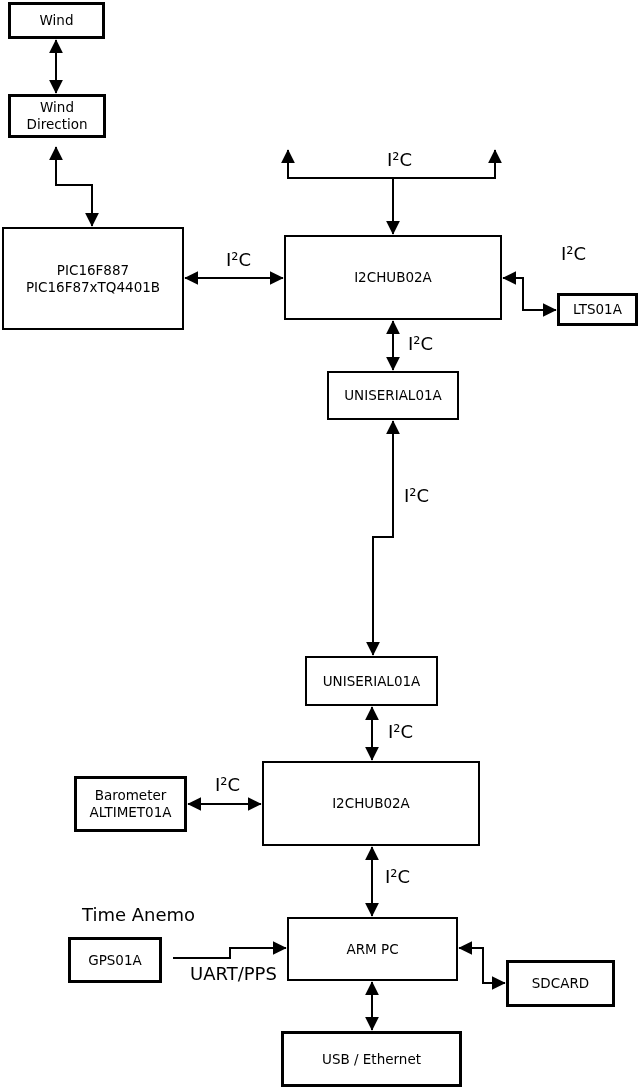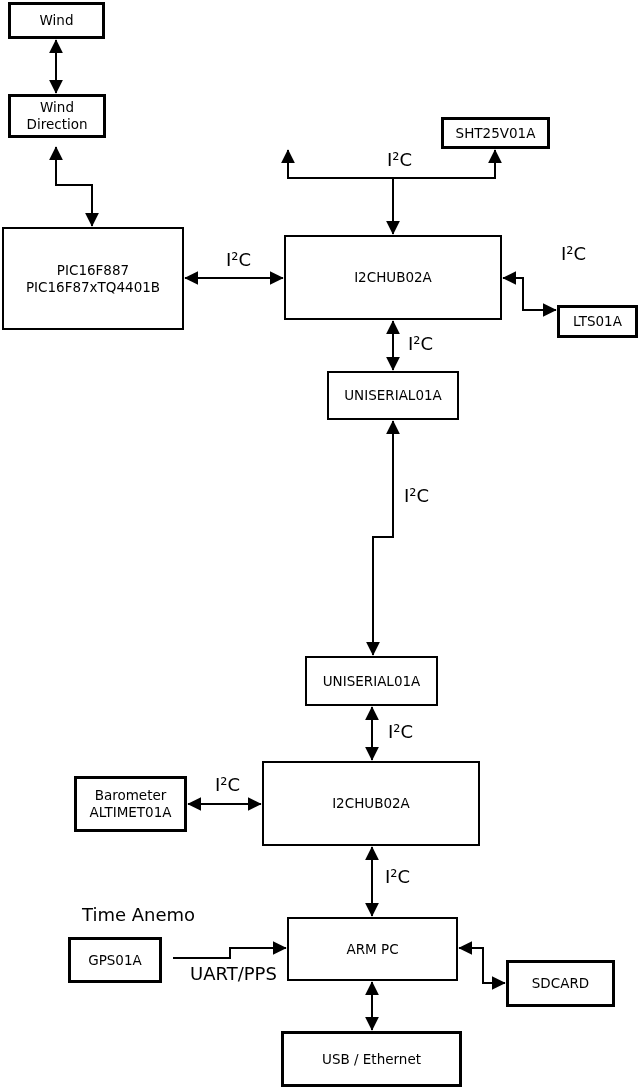--- a/index.html
+++ b/index.html
@@ -72,29 +72,26 @@
     <span>Wind</span>
     <span>Direction</span>
   </div>
 
   <div class="node" style="left:2px; top:227px; width:182px; height:103px;">
     <span>PIC16F887</span>
     <span>PIC16F87xTQ4401B</span>
   </div>
 
 
-  <div class="node thick" style="left:441px; top:117px; width:109px; height:32px;">
-    <span>SHT25V01A</span>
-  </div>
 
   <div class="node" style="left:284px; top:235px; width:218px; height:85px;">
     <span>I2CHUB02A</span>
   </div>
 
-  <div class="node thick" style="left:557px; top:293px; width:81px; height:33px;margin-top:12px;">
+  <div class="node thick" style="left:557px; top:293px; width:81px; height:33px;">
     <span>LTS01A</span>
   </div>
 
   <div class="node" style="left:327px; top:371px; width:132px; height:49px;">
     <span>UNISERIAL01A</span>
   </div>
 
   <div class="node" style="left:305px; top:656px; width:133px; height:50px;">
     <span>UNISERIAL01A</span>
   </div>

